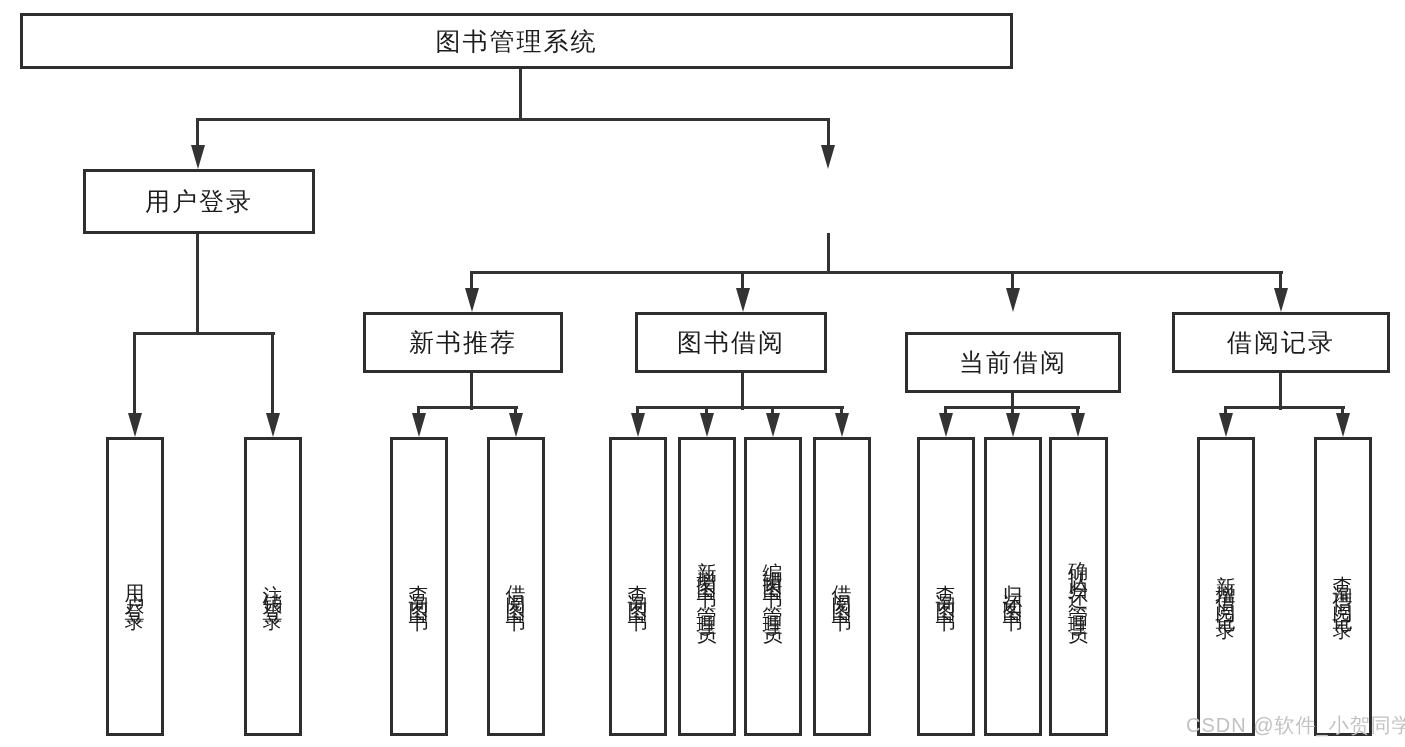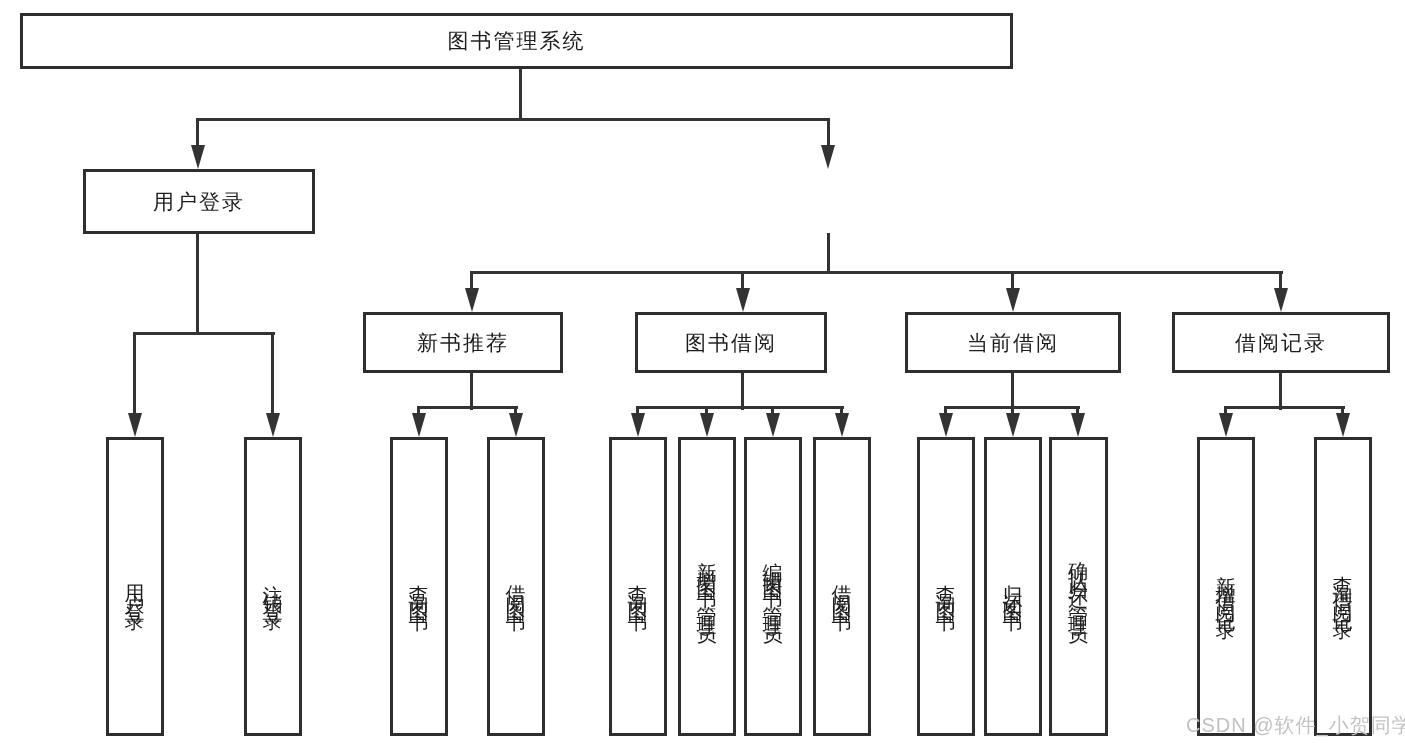--- a/index.html
+++ b/index.html
@@ -13,21 +13,21 @@
   }
   .box{
     position:absolute;
     background:#fff;
     border:3px solid var(--box_border,#2e2e2e);
     box-sizing:border-box;
     display:flex;align-items:center;justify-content:center;
     z-index:2;
   }
   .box .hlabel{
-    font-size:21px;
+    font-size:25px;
     letter-spacing:2px;
     white-space:nowrap;
   }
   .box .vlabel{
     writing-mode:vertical-rl;
     text-orientation:mixed;
     font-size:20px;
     letter-spacing:9px;
     line-height:1;
     white-space:nowrap;
@@ -89,21 +89,21 @@
   <div class="arrow" style="left:1006px;top:288px"></div>
   <div class="vline" style="left:1279px;top:271px;height:20px"></div>
   <div class="arrow" style="left:1274px;top:288px"></div>
 
   <div class="box" style="left:363px;top:312px;width:200px;height:61px">
     <span class="hlabel">新书推荐</span>
   </div>
   <div class="box" style="left:635px;top:312px;width:192px;height:61px">
     <span class="hlabel">图书借阅</span>
   </div>
-  <div class="box" style="left:905px;top:312px;width:216px;height:61px">
+  <div class="box" style="left:905px;top:332px;width:216px;height:61px">
     <span class="hlabel">当前借阅</span>
   </div>
   <div class="box" style="left:1172px;top:312px;width:218px;height:61px">
     <span class="hlabel">借阅记录</span>
   </div>
 
   <div class="vline" style="left:470px;top:372px;height:38px"></div>
   <div class="hline" style="left:417px;top:406px;width:101px"></div>
   <div class="vline" style="left:417px;top:406px;height:11px"></div>
   <div class="arrow" style="left:412px;top:413px"></div>

